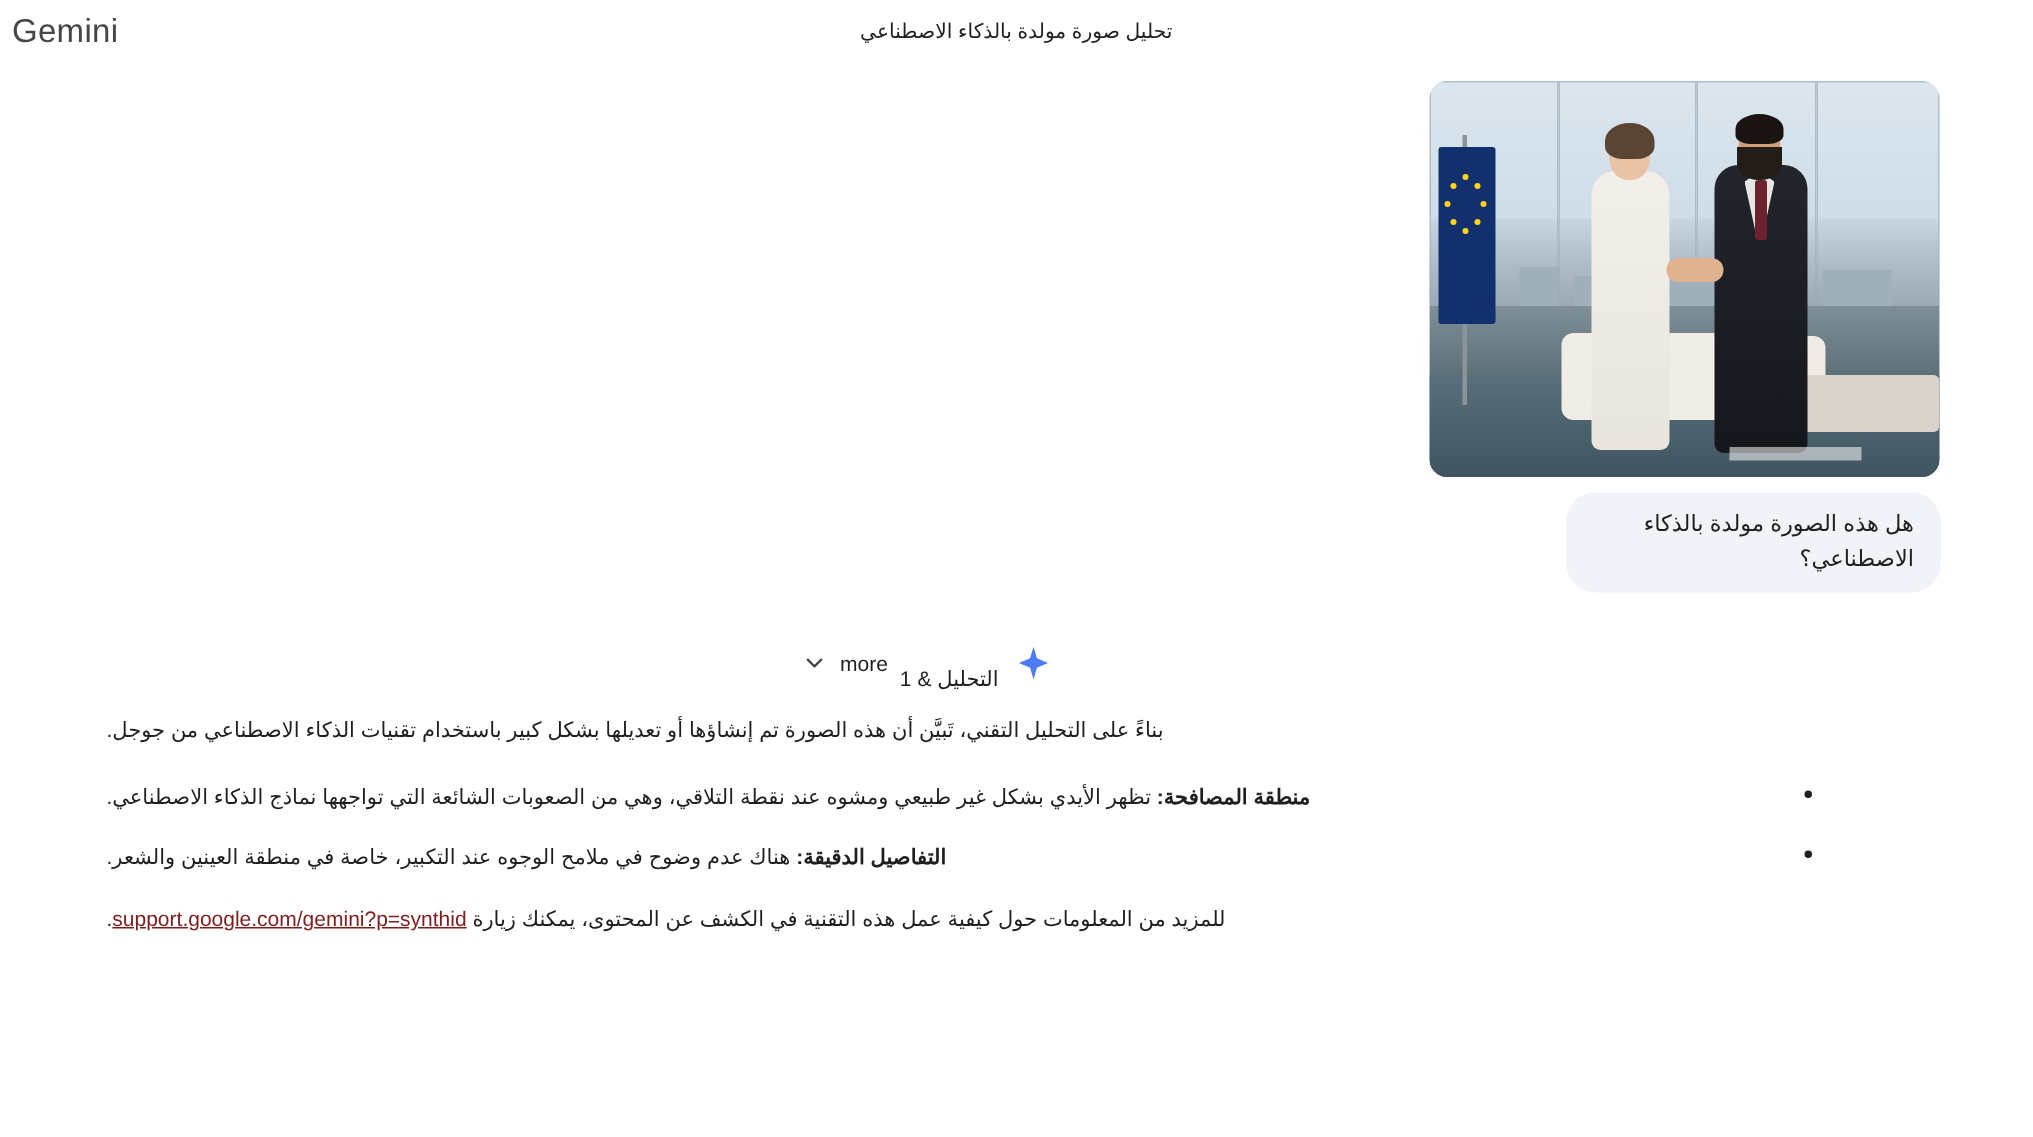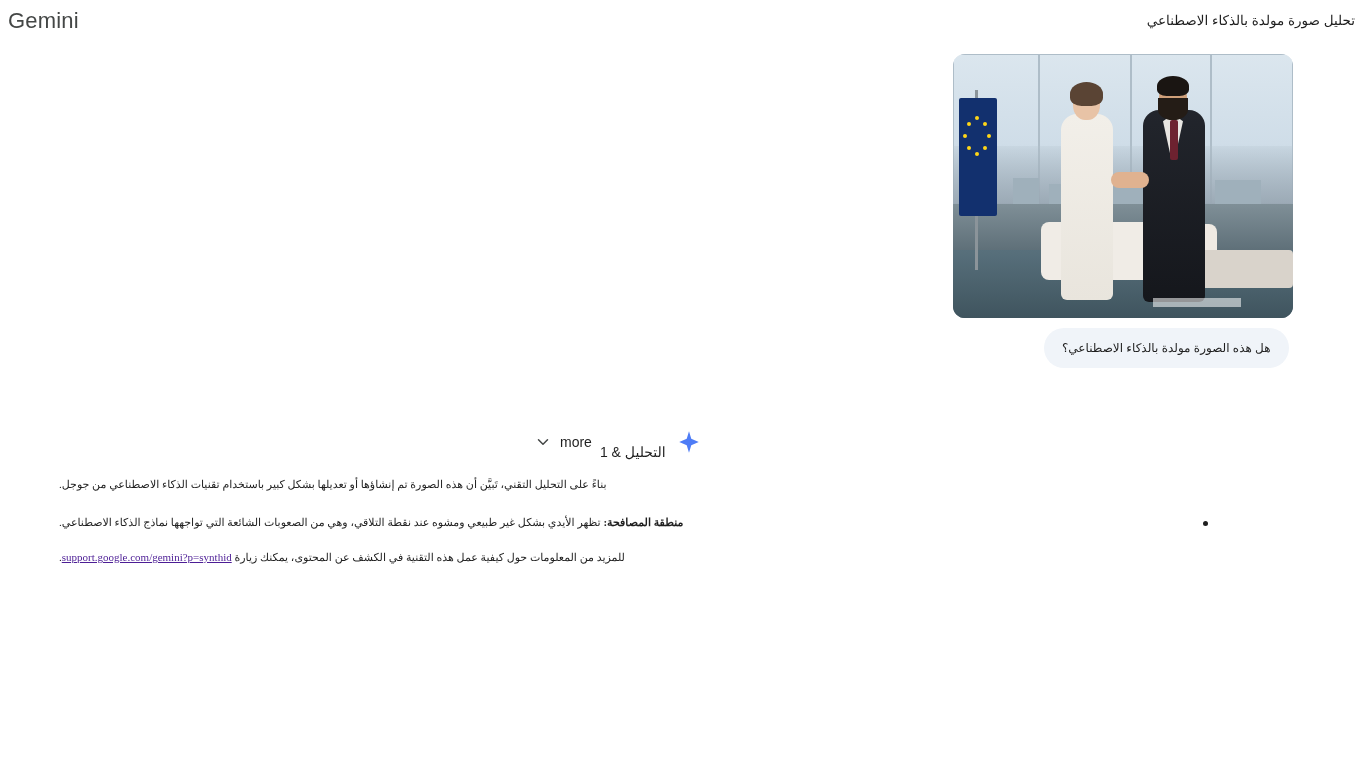--- a/index.html
+++ b/index.html
@@ -28,21 +28,21 @@
     font-size: 22px;
     color: #444746;
     font-family: "Liberation Sans", sans-serif;
     letter-spacing: 0.2px;
     direction: ltr;
   }
   .page-title {
     position: absolute;
     top: 12px;
     left: 0; right: 0;
-    text-align: right;
+    text-align: center;
     font-size: 13.5px;
     color: #1f1f1f;
     direction: rtl;
   }
 
   
   .conversation {
     position: absolute;
     top: 46px;
     left: 0;
@@ -173,21 +173,21 @@
 
   
   .user-bubble {
     position: absolute;
     top: 282px;
     left: 1044px;
     max-width: 250px;
     background: #f0f4f9;
     border-radius: 20px;
     padding: 11px 18px;
-    font-size: 12px;
+    font-size: 15px;
     color: #1f1f1f;
     line-height: 1.5;
   }
 
   
   .analysis-row {
     position: absolute;
     top: 378px;
     left: 534px;
     display: flex;
@@ -213,27 +213,26 @@
     display: inline-block;
     color: #444746;
   }
 
   
   .response {
     position: absolute;
     top: 428px;
     left: 0;
     width: 1300px;
-    padding-left: 4px;
+    padding-left: 16px;
     padding-right: 0;
     direction: rtl;
     color: #1f1f1f;
-    font-size: 11px;
+    font-size: 14px;
     line-height: 1.85;
-    font-family: Liberation Serif, serif;
   }
   .response p {
     margin: 0 0 18px 0;
     text-align: left;
     padding-right: 55px;
     padding-left: 55px;
   }
   .p1 { text-align: left; }
   .bullets {
     margin: 0 0 4px 0;
@@ -257,21 +256,21 @@
   }
   .b-title { font-weight: bold; }
   .footer-note {
     margin: 0;
     padding-right: 55px;
     padding-left: 55px;
     text-align: left;
     line-height: 1.9;
   }
   .link {
-    color: #4c1d95;
+    color: #7f1d1d;
     text-decoration: underline;
     direction: ltr;
     unicode-bidi: embed;
   }
 </style>
 </head>
 <body>
 
 <div class="app">
 
@@ -350,19 +349,22 @@
       </span>
     </div>
 
     <div class="response">
       <p class="p1">بناءً على التحليل التقني، تَبيَّن أن هذه الصورة تم إنشاؤها أو تعديلها بشكل كبير باستخدام تقنيات الذكاء الاصطناعي من جوجل.</p>
 
       <ul class="bullets">
         <li>
           <span class="b-title">منطقة المصافحة:</span><span> تظهر الأيدي بشكل غير طبيعي ومشوه عند نقطة التلاقي، وهي من الصعوبات الشائعة التي تواجهها نماذج الذكاء الاصطناعي.</span>
         </li>
+        <li>
+          <span class="b-title">التفاصيل الدقيقة:</span><span> هناك عدم وضوح في ملامح الوجوه عند التكبير، خاصة في منطقة العينين والشعر.</span>
+        </li>
       </ul>
 
       <p class="footer-note"><span>للمزيد من المعلومات حول كيفية عمل هذه التقنية في الكشف عن المحتوى، يمكنك زيارة </span><a class="link" href="#">support.google.com/gemini?p=synthid</a><span>.</span></p>
     </div>
 
   </div>
 </div>
 
 </body></html>

